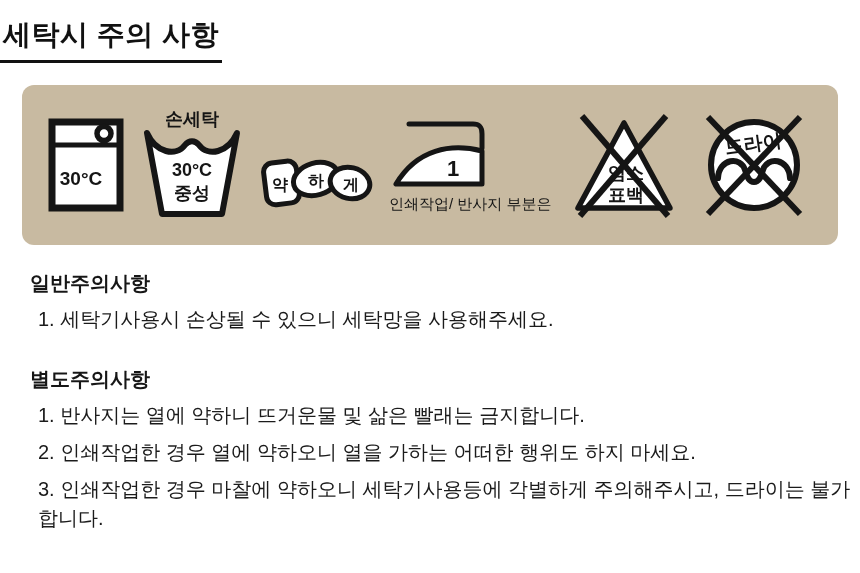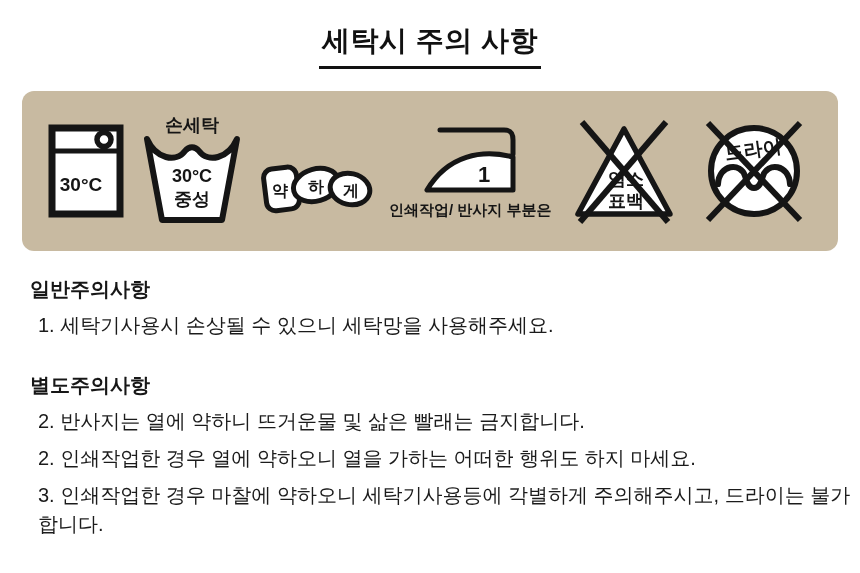--- a/index.html
+++ b/index.html
@@ -1,33 +1,33 @@
 <!DOCTYPE html>
 <html><head>
 <meta charset="utf-8">
 <style>
   html,body{margin:0;padding:0;}
   body{
     width:860px;height:573px;overflow:hidden;background:#ffffff;
     font-family:"Liberation Sans","DejaVu Sans",sans-serif;color:#1b1b1b;
   }
-  .title-wrap{text-align:center;margin-top:22px;}
+  .title-wrap{text-align:left;margin-top:16px;}
   .title{
     display:inline-block;margin:0;font-size:28px;font-weight:bold;color:#111;
     border-bottom:3px solid #111;padding:0 3px 6px;letter-spacing:.5px;
   }
   .panel{
     margin:22px auto 0;width:816px;height:160px;background:#c8baa1;border-radius:12px;
     display:flex;align-items:center;justify-content:space-between;
     padding:0 26px;box-sizing:border-box;
   }
-  .icon-group{display:flex;flex-direction:column;align-items:center;}
+  .icon-group{display:flex;flex-direction:column;align-items:flex-start;}
   .wring-group{margin-top:26px;}
   svg text{font-family:"Liberation Sans","DejaVu Sans",sans-serif;font-weight:bold;fill:#151515;}
-  .iron-caption{font-weight:bold;font-size:15px;line-height:20px;text-align:center;color:#151515;margin-top:5px;white-space:nowrap;}
+  .iron-caption{font-weight:normal;font-size:15px;line-height:20px;text-align:center;color:#151515;margin-top:5px;white-space:nowrap;}
   .sections{margin:25px 0 0 30px;}
   .section-heading{font-size:20px;font-weight:bold;margin:10px 0 7px 0;color:#161616;}
   .section-item{font-size:20px;line-height:29px;margin:8px;color:#1b1b1b;}
   .section-special{margin-top:32px;}
 </style>
 </head>
 <body>
 
 <div class="title-wrap">
   <h1 class="title">세탁시 주의 사항</h1>
@@ -99,18 +99,18 @@
 
 <div class="sections">
 
   <section class="section">
     <h2 class="section-heading">일반주의사항</h2>
     <p class="section-item">1. 세탁기사용시 손상될 수 있으니 세탁망을 사용해주세요.</p>
   </section>
 
   <section class="section section-special">
     <h2 class="section-heading">별도주의사항</h2>
-    <p class="section-item">2. 반사지는 열에 약하니 뜨거운물 및 삶은 빨래는 금지합니다.</p>
+    <p class="section-item">1. 반사지는 열에 약하니 뜨거운물 및 삶은 빨래는 금지합니다.</p>
     <p class="section-item">2. 인쇄작업한 경우 열에 약하오니 열을 가하는 어떠한 행위도 하지 마세요.</p>
     <p class="section-item">3. 인쇄작업한 경우 마찰에 약하오니 세탁기사용등에 각별하게 주의해주시고, 드라이는 불가합니다.</p>
   </section>
 
 </div>
 
 </body></html>

